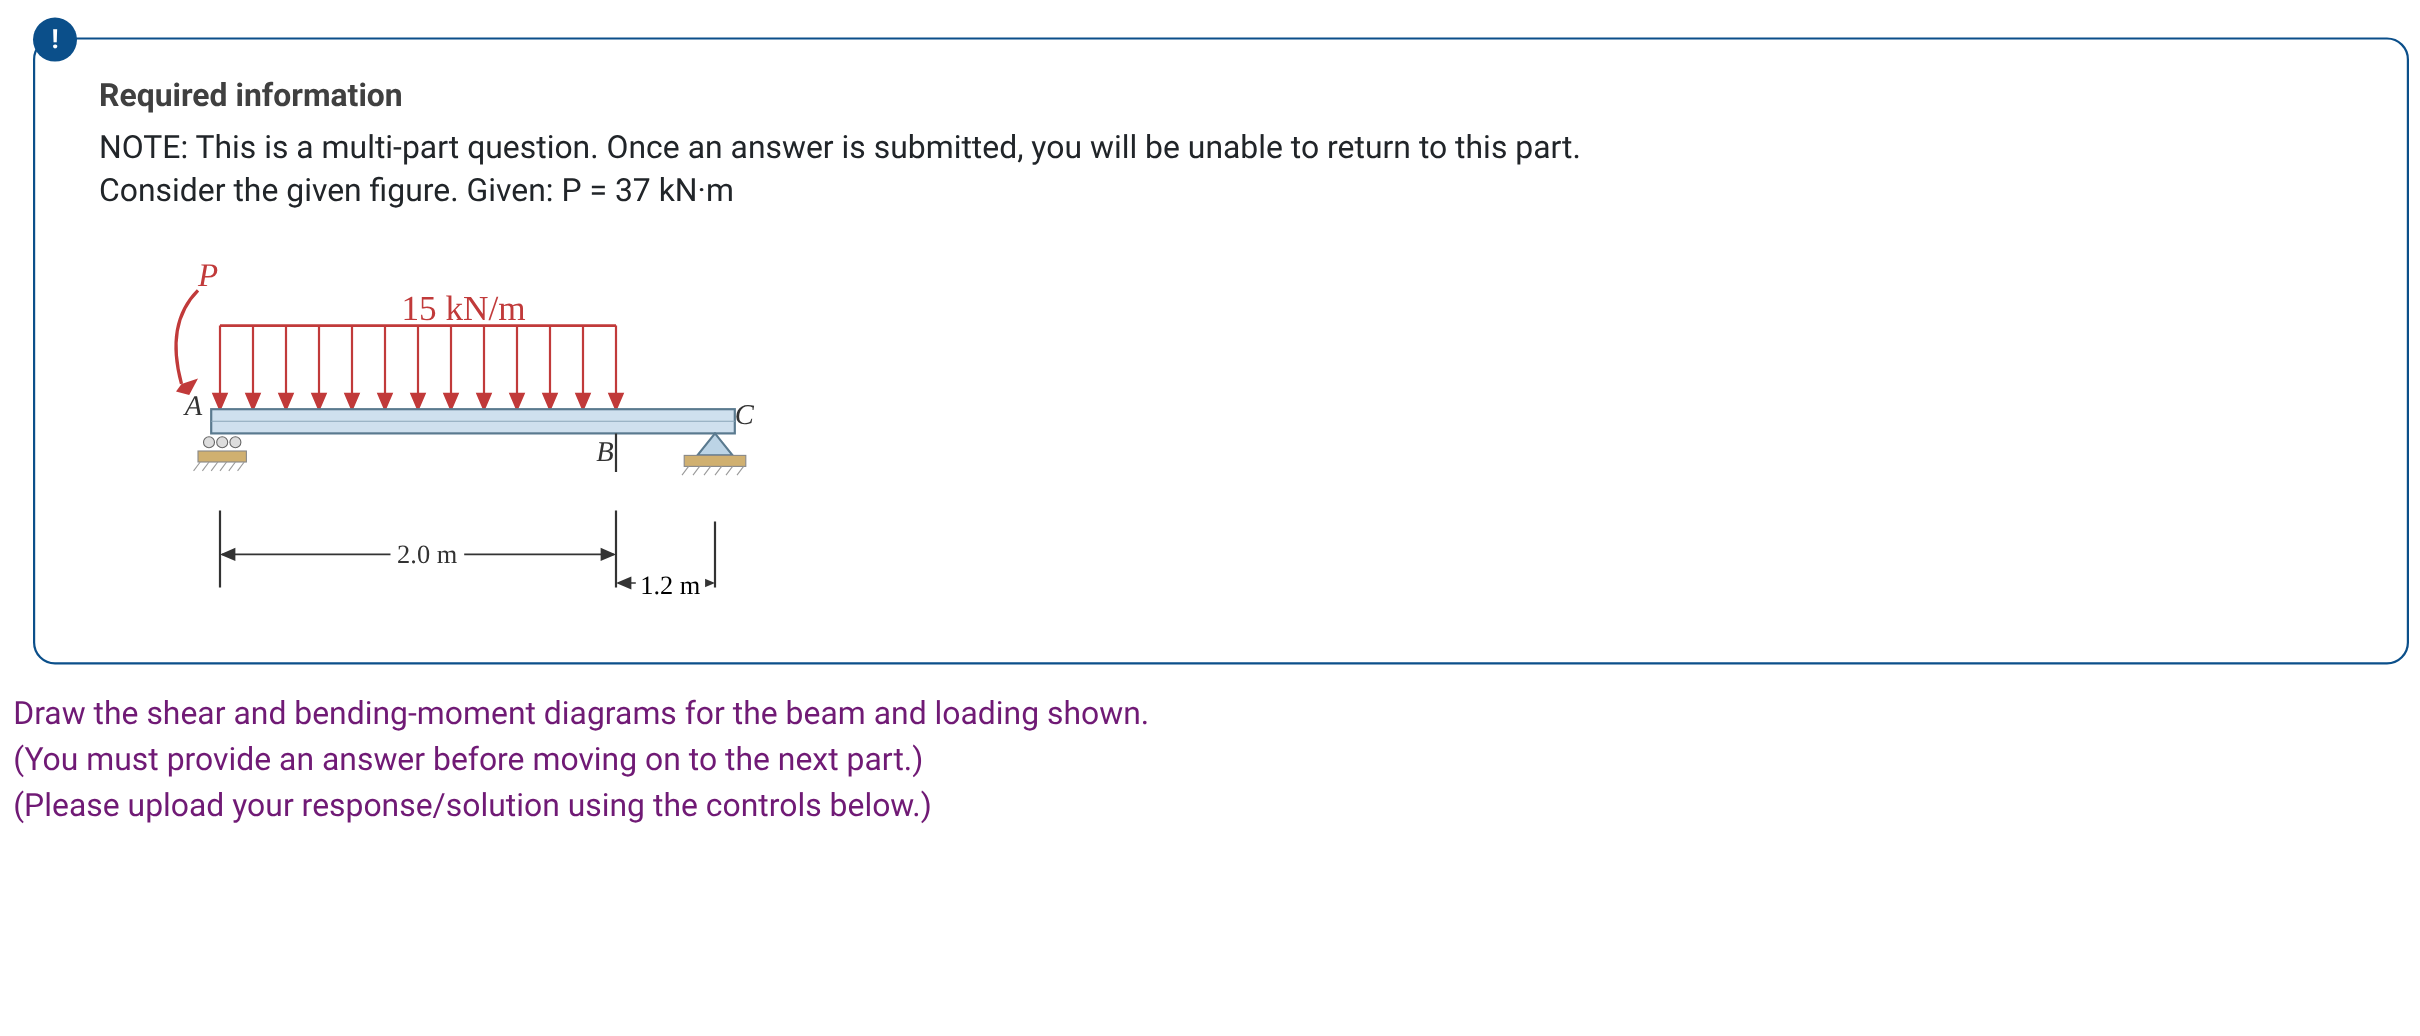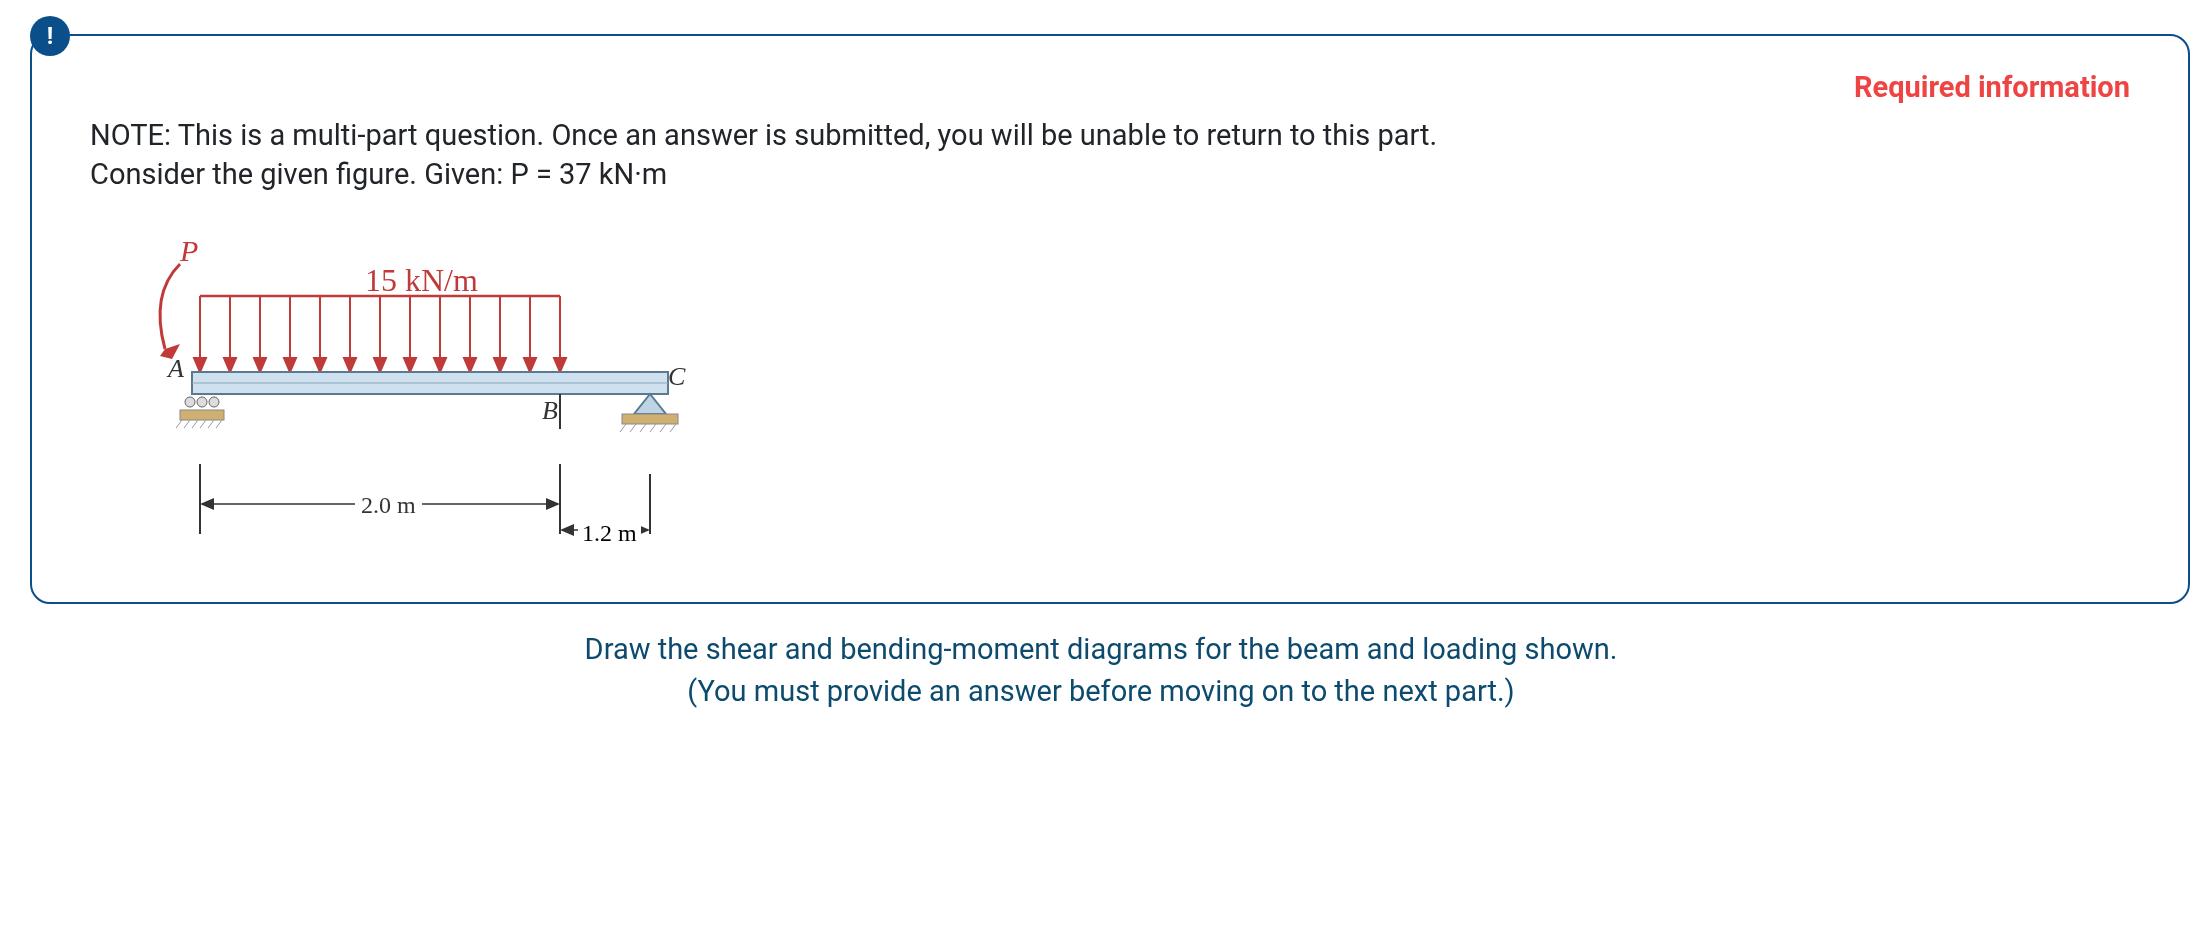--- a/index.html
+++ b/index.html
@@ -30,25 +30,24 @@
     border-radius: 50%;
     background: #0b4f8a;
     color: #fff;
     display: flex;
     align-items: center;
     justify-content: center;
     font-weight: bold;
     font-size: 24px;
   }
   .req-title {
-    color: #ef4444;
+    color: #404040;
     font-weight: 700;
     font-size: 29px;
     margin-bottom: 12px;
-    text-align: right;
   }
   .note-line {
     font-size: 29px;
     color: #212529;
     line-height: 1.35;
   }
   .note-italic { }
   .figure-area {
     position: relative;
     width: 620px;
@@ -118,22 +117,21 @@
     font-family: "Times New Roman", serif;
     font-size: 24px;
     background: #fff;
     padding: 0 4px;
   }
   .instructions {
     margin-top: 24px;
     margin-left: 2px;
     font-size: 29px;
     line-height: 1.45;
-    color: #0c4a6e;
-    text-align: center;
+    color: #701a75;
   }
 </style>
 </head>
 <body>
 
 <div class="page">
   <div class="req-box">
     <div class="badge">!</div>
     <div class="req-title">Required information</div>
     <div class="note-line">
@@ -230,14 +228,15 @@
       <div class="label-B">B</div>
       <div class="label-C">C</div>
       <div class="dim-48">2.0 m</div>
       <div class="dim-12">1.2 m</div>
     </div>
   </div>
 
   <div class="instructions">
     <div>Draw the shear and bending-moment diagrams for the beam and loading shown.</div>
     <div>(You must provide an answer before moving on to the next part.)</div>
+    <div>(Please upload your response/solution using the controls below.)</div>
   </div>
 </div>
 
 </body></html>

